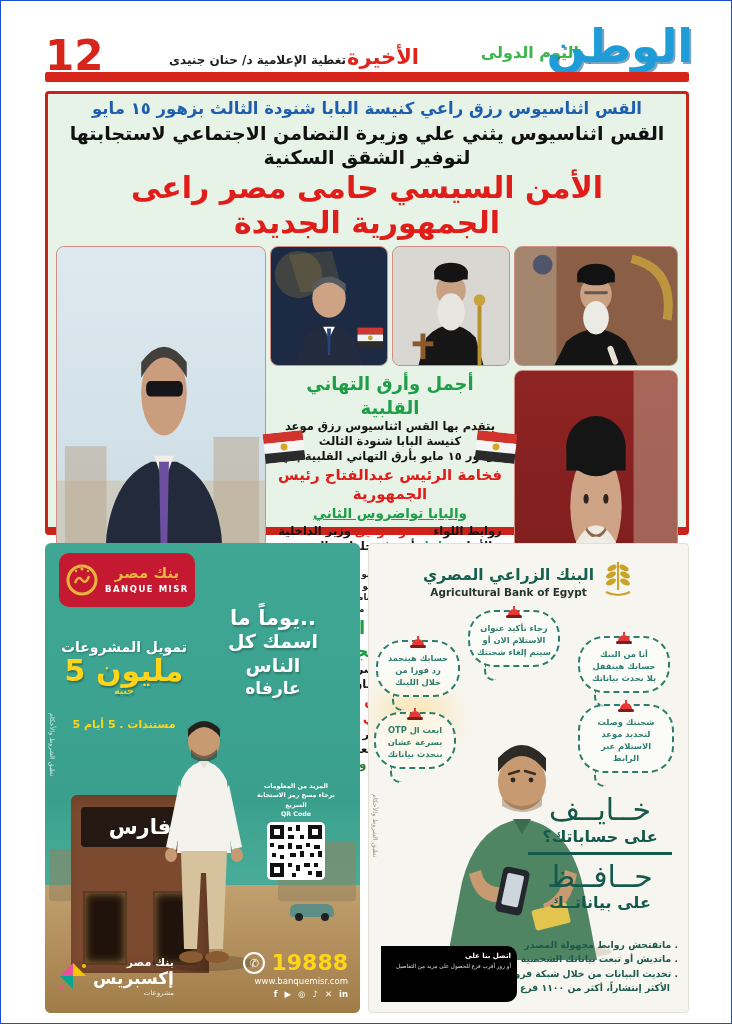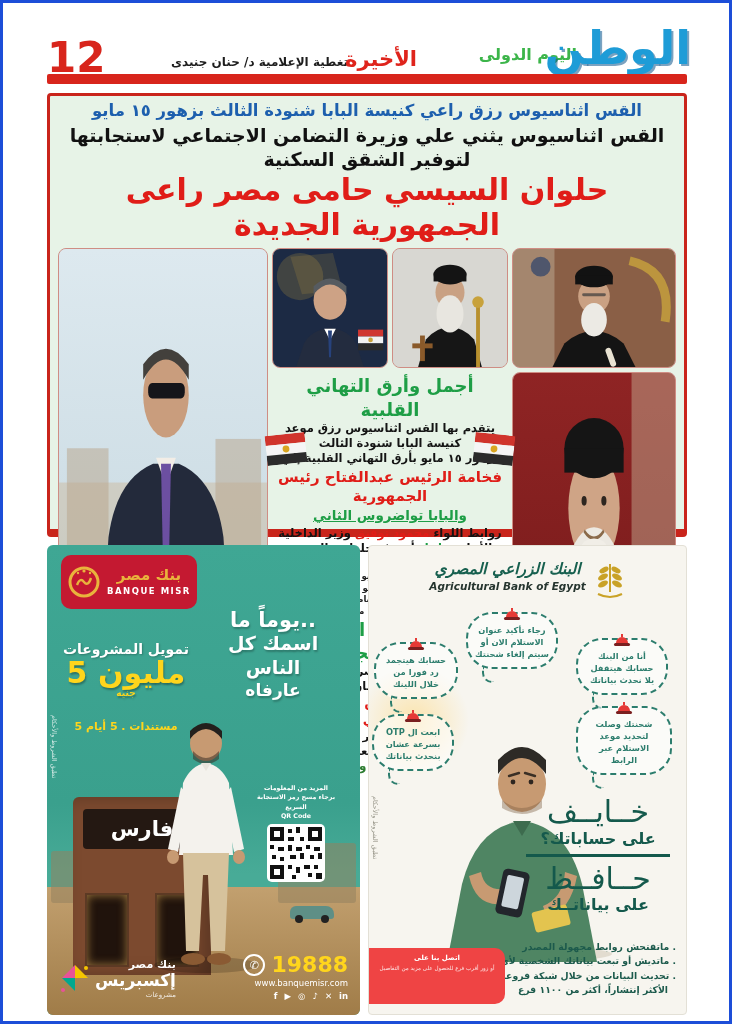--- a/index.html
+++ b/index.html
@@ -1,18 +1,18 @@
 <!DOCTYPE html>
 <html lang="ar"><head>
 <meta charset="utf-8">
 <style>
   html,body{margin:0;padding:0;}
   body{width:732px;height:1024px;background:#ffffff;overflow:hidden;position:relative;
        font-family:"DejaVu Sans",sans-serif;}
-  .page{position:absolute;inset:0;direction:rtl;border:3px solid #1d4ed8;box-sizing:border-box;padding-left:16px;}
+  .page{position:absolute;inset:0;direction:rtl;border:1px solid #1d4ed8;box-sizing:border-box;padding-left:16px;}
 
   
   .masthead{position:absolute;top:0;left:0;right:0;height:88px;}
   .logo-main{position:absolute;right:38px;top:18px;font-size:46px;font-weight:900;color:#1e9cd7;
              text-shadow:2px 2px 0 rgba(14,86,140,.55);letter-spacing:-1px;}
   .logo-sub{position:absolute;right:152px;top:42px;font-size:16px;font-weight:700;color:#3cb54a;
             text-shadow:0 0 1px #fff;}
   .section-label{position:absolute;right:312px;top:44px;font-size:21px;font-weight:900;color:#df241c;}
   .credit{position:absolute;left:168px;top:52px;font-size:12px;font-weight:700;color:#1d1d1d;direction:rtl;}
   .red-bar{position:absolute;left:44px;right:42px;top:71px;height:10px;background:#d8251c;border-radius:2px;}
@@ -101,22 +101,22 @@
   .bm-phone{color:#ffd51c;font-size:22px;font-weight:900;line-height:1;}
   .bm-site{color:#fff;font-size:8.5px;margin-top:2px;}
   .bm-social{margin-top:3px;display:flex;justify-content:flex-end;gap:7px;color:#fff;font-size:8.5px;font-weight:700;}
   .side-vert{position:absolute;left:3px;top:170px;writing-mode:vertical-rl;font-size:6.5px;color:rgba(255,255,255,.75);}
 
   
   .abe{position:relative;width:322px;height:470px;border-radius:4px;overflow:hidden;background:#f7f5ef;
        border:1px solid #e3e0d6;box-sizing:border-box;}
   .abe-glow{position:absolute;left:-10px;top:120px;width:110px;height:110px;border-radius:50%;
             background:radial-gradient(closest-side,rgba(255,214,120,.55),rgba(255,214,120,0));}
-  .abe-logo{position:absolute;top:14px;left:0;right:0;display:flex;justify-content:center;align-items:flex-start;
-            gap:8px;direction:rtl;font-style:italic;}
+  .abe-logo{position:absolute;top:14px;left:0;right:0;display:flex;justify-content:center;align-items:flex-end;
+            gap:8px;direction:rtl;}
   .abe-names{text-align:center;}
   .abe-name-ar{color:#17604f;font-size:15.5px;font-weight:900;}
   .abe-name-en{color:#26352f;font-size:10.5px;font-weight:700;margin-top:2px;}
   .bubble{position:absolute;border:2px dashed #2c7d6d;border-radius:26px;padding:10px 7px 7px;
           background:rgba(255,255,255,.55);color:#2c7d6d;font-weight:900;font-size:8.3px;
           text-align:center;line-height:1.45;direction:rtl;box-sizing:border-box;}
   .bubble .siren{position:absolute;top:-7px;right:50%;margin-right:-9px;}
   .bubble .tail{position:absolute;bottom:-16px;left:14px;width:10px;height:14px;
                 border-left:2px dashed #2c7d6d;border-bottom:2px dashed #2c7d6d;border-radius:0 0 0 10px;}
   .bb1{right:228px;top:96px;width:84px;}
@@ -126,22 +126,22 @@
   .bb5{right:14px;top:160px;width:96px;}
   .abe-man{position:absolute;left:48px;top:158px;width:216px;height:258px;}
   .abe-big{position:absolute;right:12px;top:250px;width:152px;text-align:center;color:#14594c;direction:rtl;}
   .abe-q1{font-size:30px;font-weight:400;line-height:1.05;letter-spacing:1px;}
   .abe-q2{font-size:16px;font-weight:900;margin-top:1px;}
   .abe-div{border-top:3px solid #14594c;margin:6px 4px;}
   .abe-tips{position:absolute;right:10px;top:394px;width:216px;direction:rtl;text-align:right;
             color:#1c5a4c;font-size:9.3px;font-weight:900;line-height:1.55;}
   .abe-tip.dot:before{content:". ";}
   .abe-tip.cont{padding-right:8px;}
-  .abe-footer{position:absolute;left:0;top:402px;width:136px;height:56px;background:#ef4444;color:#fff;
-              border-radius:0 10px 10px 0;padding:6px 6px;box-sizing:border-box;text-align:center;}
+  .abe-footer{position:absolute;left:12px;top:402px;width:136px;height:56px;background:#000000;color:#fff;
+              border-radius:0 10px 10px 0;padding:6px 6px;box-sizing:border-box;}
   .abe-f-label{font-size:7px;font-weight:700;direction:rtl;}
   .abe-f-row{direction:ltr;font-size:11px;font-weight:900;margin-top:2px;letter-spacing:.3px;}
   .abe-f-note{font-size:5.6px;margin-top:3px;opacity:.85;direction:rtl;}
   .abe-vert{position:absolute;left:2px;top:250px;writing-mode:vertical-rl;font-size:6.5px;color:#9a988c;}
 </style>
 </head>
 <body>
 
 <div class="page">
 
@@ -150,21 +150,21 @@
     <div class="credit">تغطية الإعلامية د/ حنان جنيدى</div>
     <div class="section-label">الأخيرة</div>
     <div class="logo-sub">اليوم الدولى</div>
     <div class="logo-main">الوطن</div>
     <div class="red-bar"></div>
   </div>
 
   <div class="article">
     <div class="h-top">القس اثناسيوس رزق راعي كنيسة البابا شنودة الثالث بزهور ١٥ مايو</div>
     <div class="h-mid">القس اثناسيوس يثني علي وزيرة التضامن الاجتماعي لاستجابتها لتوفير الشقق السكنية</div>
-    <div class="h-main">حلوان السيسي حامى مصر راعى الجمهورية الجديدة</div>
+    <div class="h-main">الأمن السيسي حامى مصر راعى الجمهورية الجديدة</div>
 
     <div class="article-body">
 
       <div class="photo ph-sisi">
         <svg viewBox="0 0 210 338" preserveAspectRatio="none">
           <defs>
               <linearGradient id="sky" x2="0" y2="1">
             <stop offset="0" stop-color="#dde9ef"></stop>
                 <stop offset="1" stop-color="#c0d3dc"></stop>
               </linearGradient>

